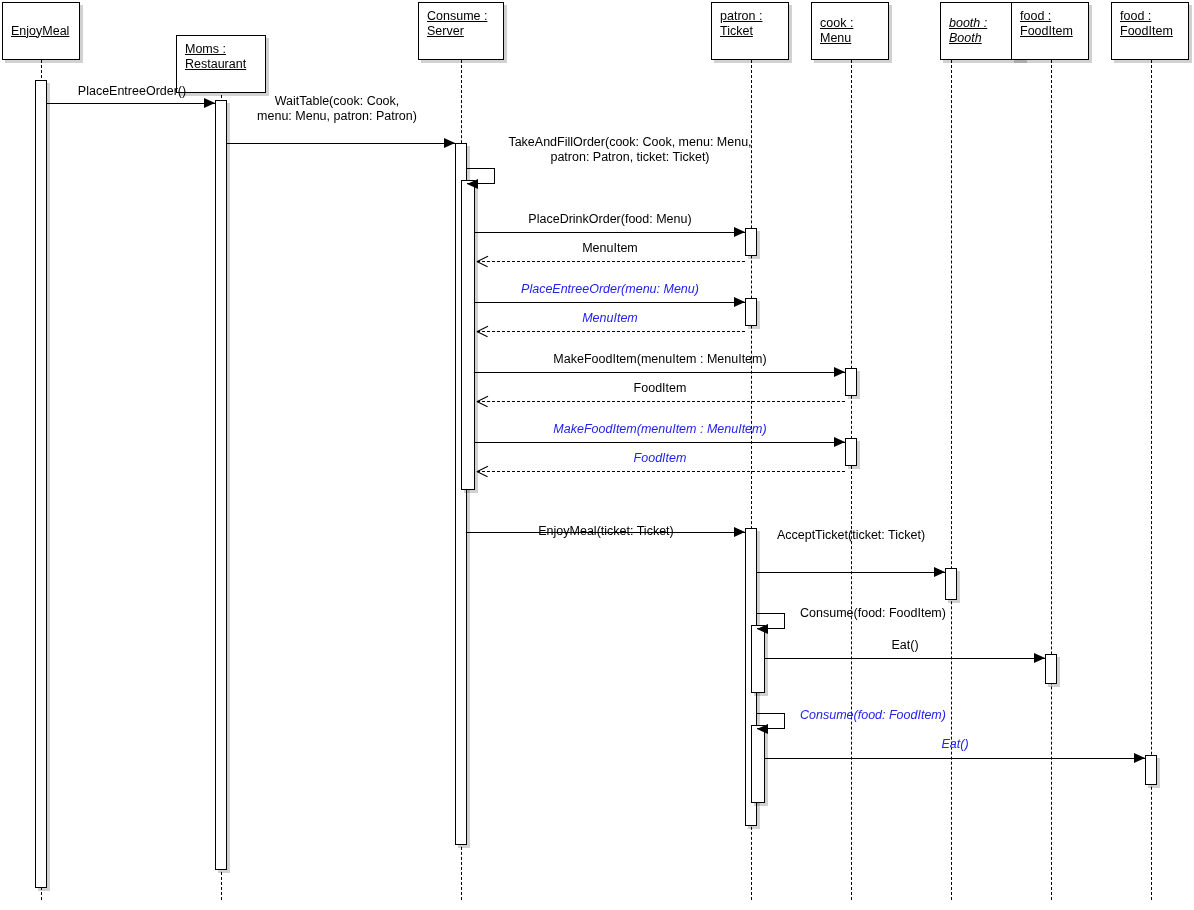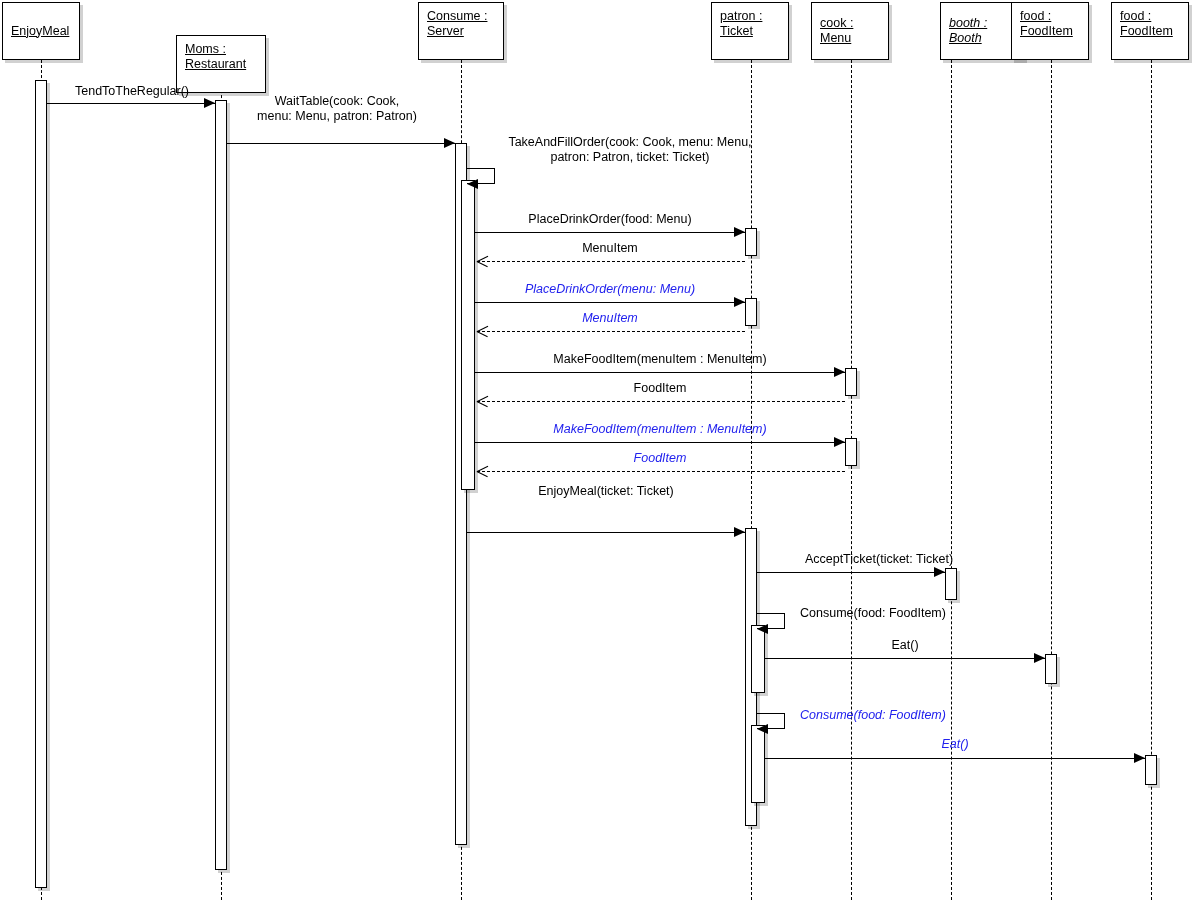--- a/index.html
+++ b/index.html
@@ -151,21 +151,21 @@
       <div class="activation" style="left: 845px; top: 368px; width: 12px; height: 28px;"></div>
       <div class="activation" style="left: 845px; top: 438px; width: 12px; height: 28px;"></div>
       <div class="activation" style="left: 745px; top: 528px; width: 12px; height: 298px;"></div>
       <div class="activation" style="left: 945px; top: 568px; width: 12px; height: 32px;"></div>
       <div class="activation" style="left: 751px; top: 625px; width: 14px; height: 68px;"></div>
       <div class="activation" style="left: 1045px; top: 654px; width: 12px; height: 30px;"></div>
       <div class="activation" style="left: 751px; top: 725px; width: 14px; height: 78px;"></div>
       <div class="activation" style="left: 1145px; top: 755px; width: 12px; height: 30px;"></div>
     </div>
   <div id="msgs-layer">
-      <div class="msg-label" style="left: 47px; width: 170px; top: 84px;">TendToTheRegular()</div>
+      <div class="msg-label" style="left: 47px; width: 170px; top: 84px;">PlaceEntreeOrder()</div>
       <div style="position: absolute; left: 0px; top: 0px; width: 100%; height: 0px;">
         <div class="msg-line" style="left: 47px; top: 103px; width: 168px;"></div>
         <div class="arrowhead right" style="left: 204px; top: 98px;"></div>
       </div>
       <div class="msg-label" style="left: 232px; width: 210px; top: 94px;">WaitTable(cook: Cook,
 menu: Menu, patron: Patron)</div>
       <div style="position: absolute; left: 0px; top: 0px; width: 100%; height: 0px;">
         <div class="msg-line" style="left: 227px; top: 143px; width: 228px;"></div>
         <div class="arrowhead right" style="left: 444px; top: 138px;"></div>
       </div>
@@ -178,21 +178,21 @@
       <div class="msg-label" style="left: 476px; width: 268px; top: 212px;">PlaceDrinkOrder(food: Menu)</div>
       <div style="position: absolute; left: 0px; top: 0px; width: 100%; height: 0px;">
         <div class="msg-line" style="left: 475px; top: 232px; width: 270px;"></div>
         <div class="arrowhead right" style="left: 734px; top: 227px;"></div>
       </div>
       <div class="msg-label" style="left: 476px; width: 268px; top: 241px;">MenuItem</div>
       <div style="position: absolute; left: 0px; top: 0px; width: 100%; height: 0px;">
         <div class="msg-line dashed" style="left: 477px; top: 261px; width: 268px;"></div>
         <div class="arrowhead open-left" style="left: 477px; top: 256px;"></div>
       </div>
-      <div class="msg-label virtual" style="left: 476px; width: 268px; top: 282px;">PlaceDrinkOrder(menu: Menu)</div>
+      <div class="msg-label virtual" style="left: 476px; width: 268px; top: 282px;">PlaceEntreeOrder(menu: Menu)</div>
       <div style="position: absolute; left: 0px; top: 0px; width: 100%; height: 0px;">
         <div class="msg-line" style="left: 475px; top: 302px; width: 270px;"></div>
         <div class="arrowhead right" style="left: 734px; top: 297px;"></div>
       </div>
       <div class="msg-label virtual" style="left: 476px; width: 268px; top: 311px;">MenuItem</div>
       <div style="position: absolute; left: 0px; top: 0px; width: 100%; height: 0px;">
         <div class="msg-line dashed" style="left: 477px; top: 331px; width: 268px;"></div>
         <div class="arrowhead open-left" style="left: 477px; top: 326px;"></div>
       </div>
       <div class="msg-label" style="left: 476px; width: 368px; top: 352px;">MakeFoodItem(menuItem : MenuItem)</div>
@@ -208,26 +208,26 @@
       <div class="msg-label virtual" style="left: 476px; width: 368px; top: 422px;">MakeFoodItem(menuItem : MenuItem)</div>
       <div style="position: absolute; left: 0px; top: 0px; width: 100%; height: 0px;">
         <div class="msg-line" style="left: 475px; top: 442px; width: 370px;"></div>
         <div class="arrowhead right" style="left: 834px; top: 437px;"></div>
       </div>
       <div class="msg-label virtual" style="left: 476px; width: 368px; top: 451px;">FoodItem</div>
       <div style="position: absolute; left: 0px; top: 0px; width: 100%; height: 0px;">
         <div class="msg-line dashed" style="left: 477px; top: 471px; width: 368px;"></div>
         <div class="arrowhead open-left" style="left: 477px; top: 466px;"></div>
       </div>
-      <div class="msg-label" style="left: 468px; width: 276px; top: 484px;">EnjoyMeal(ticket: Ticket)</div>
+      <div class="msg-label" style="left: 468px; width: 276px; top: 524px;">EnjoyMeal(ticket: Ticket)</div>
       <div style="position: absolute; left: 0px; top: 0px; width: 100%; height: 0px;">
         <div class="msg-line" style="left: 467px; top: 532px; width: 278px;"></div>
         <div class="arrowhead right" style="left: 734px; top: 527px;"></div>
       </div>
-      <div class="msg-label" style="left: 758px; width: 186px; top: 552px; padding-left: 28px;">AcceptTicket(ticket: Ticket)</div>
+      <div class="msg-label" style="left: 758px; width: 186px; top: 528px;">AcceptTicket(ticket: Ticket)</div>
       <div style="position: absolute; left: 0px; top: 0px; width: 100%; height: 0px;">
         <div class="msg-line" style="left: 757px; top: 572px; width: 188px;"></div>
         <div class="arrowhead right" style="left: 934px; top: 567px;"></div>
       </div>
       <div class="msg-label" style="left: 780px; width: 186px; top: 606px;">Consume(food: FoodItem)</div>
       <div style="position: absolute; left: 0px; top: 0px; width: 100%; height: 0px;">
         <div class="selfcall" style="left: 757px; top: 613px; width: 28px; height: 16px;"></div>
         <div class="arrowhead left" style="left: 757px; top: 624px;"></div>
       </div>
       <div class="msg-label" style="left: 766px; width: 278px; top: 638px;">Eat()</div>

